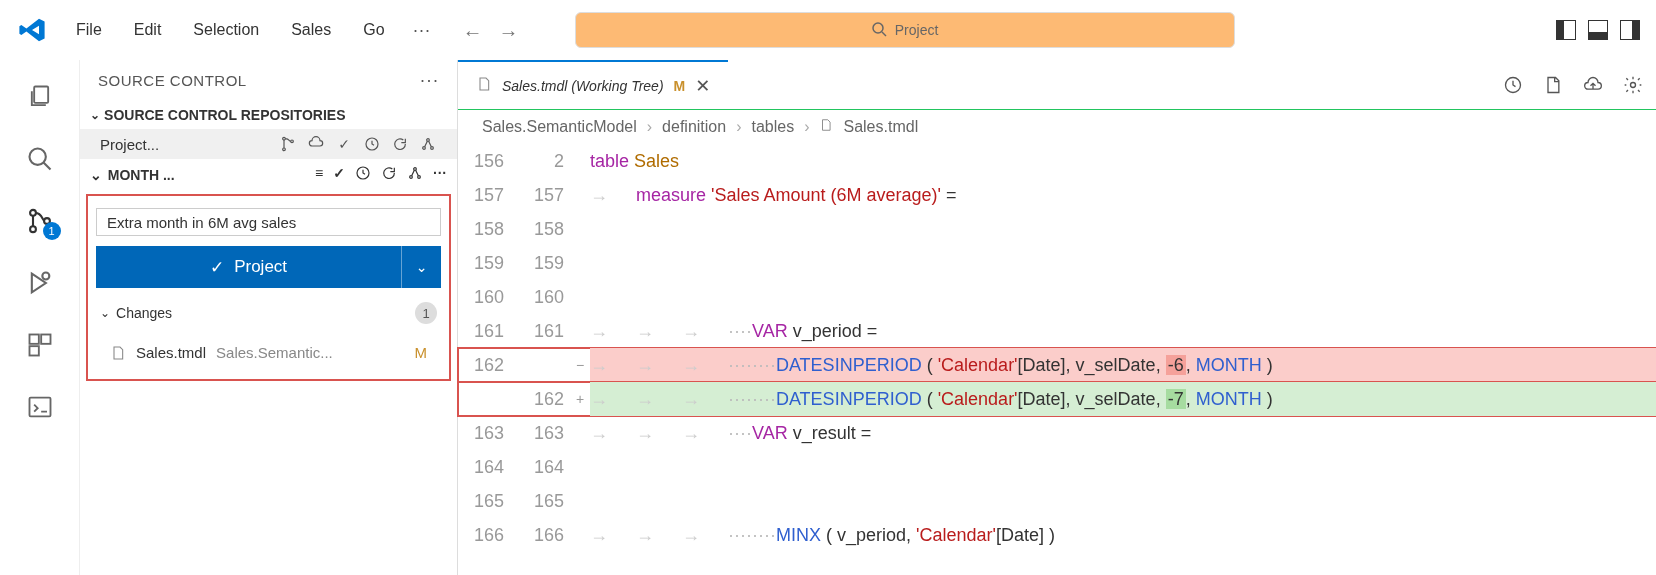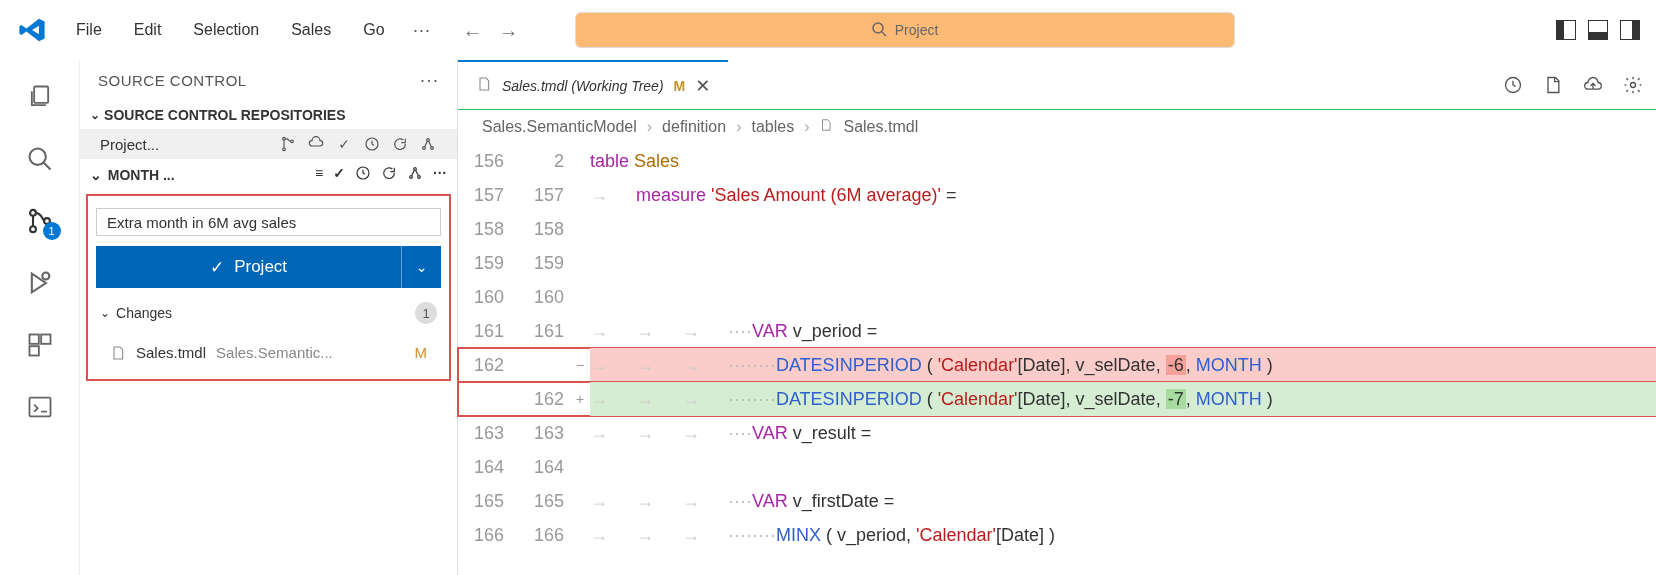--- a/index.html
+++ b/index.html
@@ -373,21 +373,20 @@
         </div>
         <div class="code-row">
           <div class="gutter-old">164</div>
           <div class="gutter-new">164</div>
           <div class="gutter-gap"></div>
         </div>
         <div class="code-row">
           <div class="gutter-old">165</div>
           <div class="gutter-new">165</div>
           <div class="gutter-gap"></div>
-          <div class="code-content"><span class="tabchar">→</span><span class="tabchar">→</span><span class="tabchar">→</span><span class="dots">····</span><span class="kw-purple">VAR</span> v_firstDate =</div>
         </div>
         <div class="code-row">
           <div class="gutter-old">166</div>
           <div class="gutter-new">166</div>
           <div class="gutter-gap"></div>
           <div class="code-content"><span class="tabchar">→</span><span class="tabchar">→</span><span class="tabchar">→</span><span class="dots">········</span><span class="kw-blue">MINX</span> ( v_period, <span class="kw-greenstr">'Calendar'</span>[Date] )</div>
         </div>
       </div>
   </div>
 

